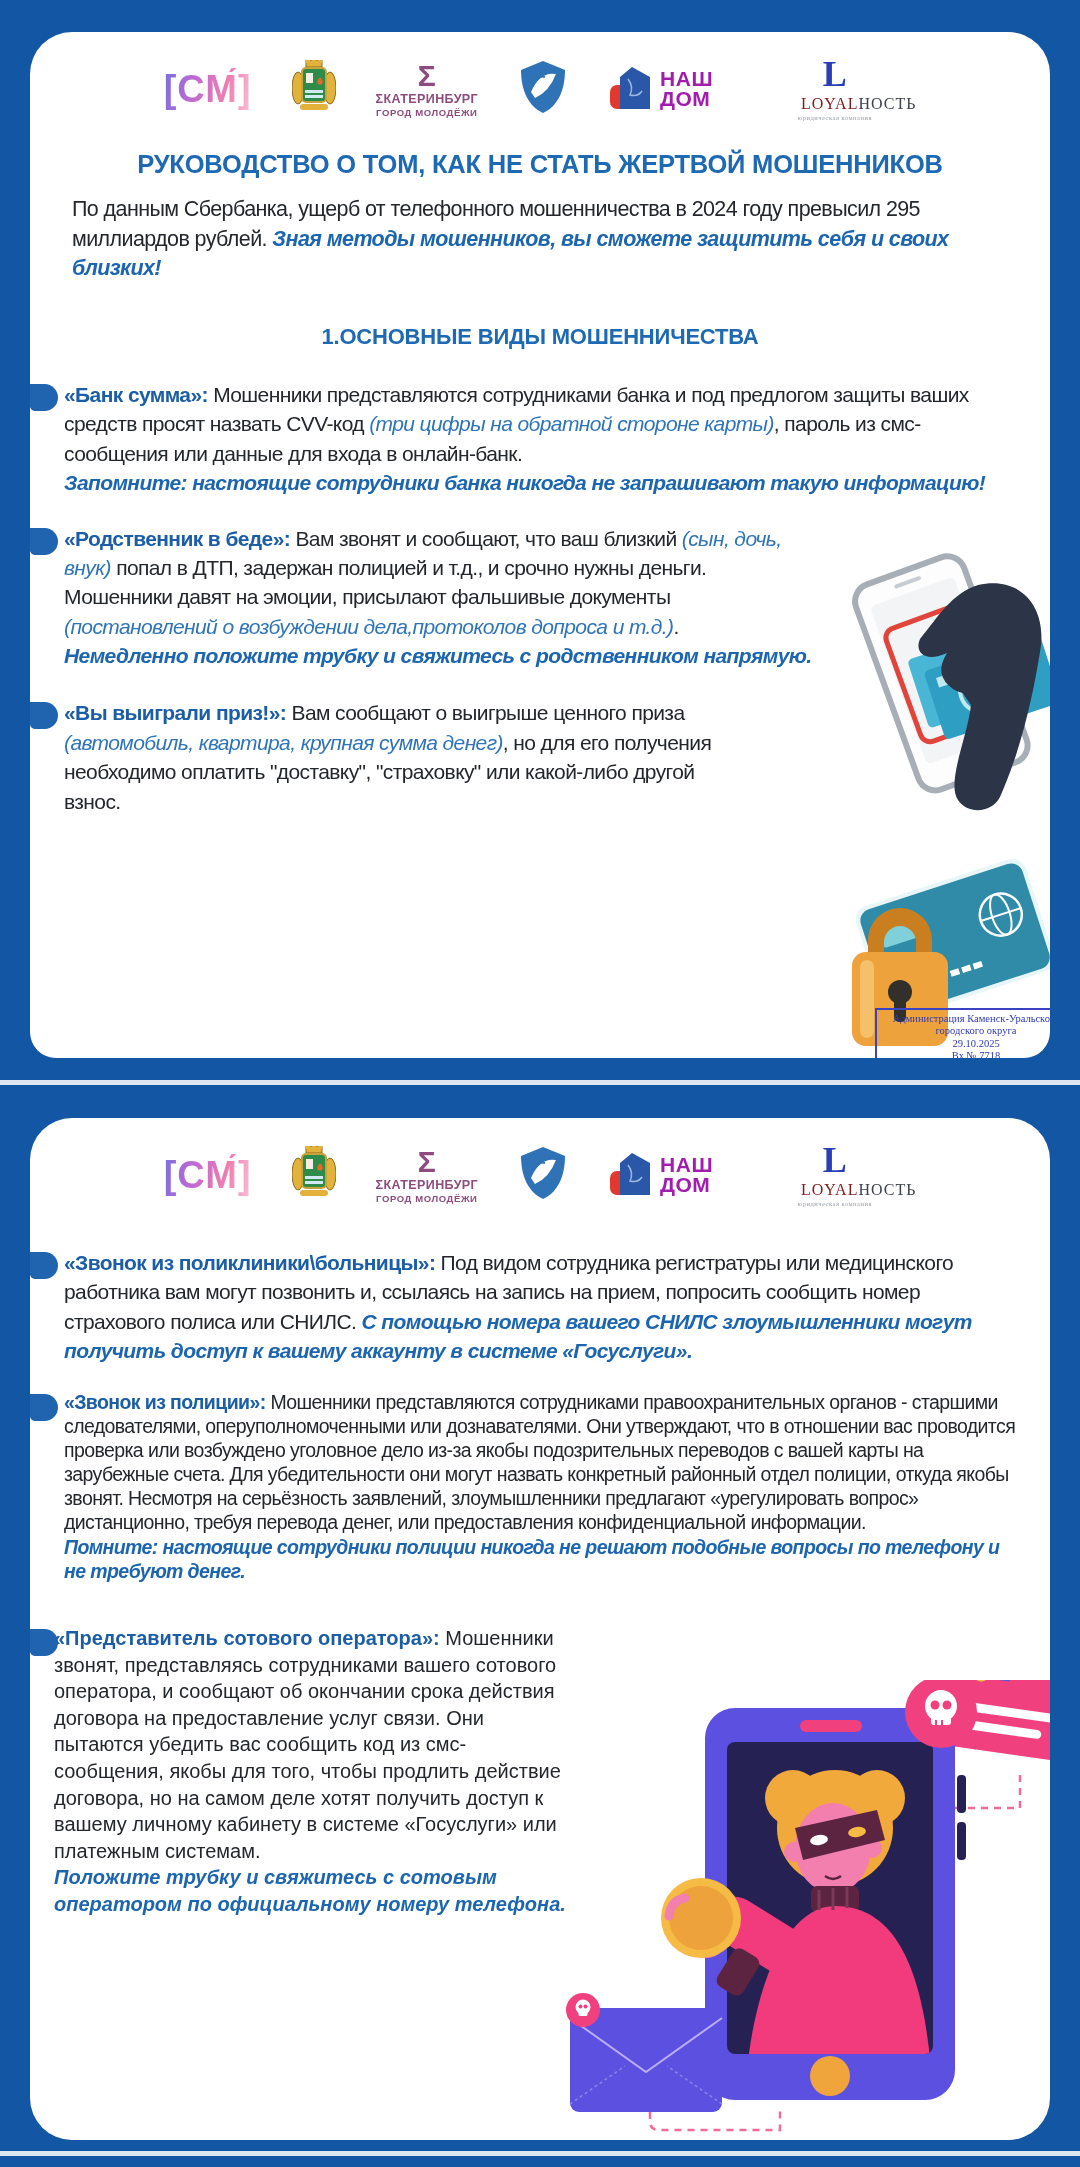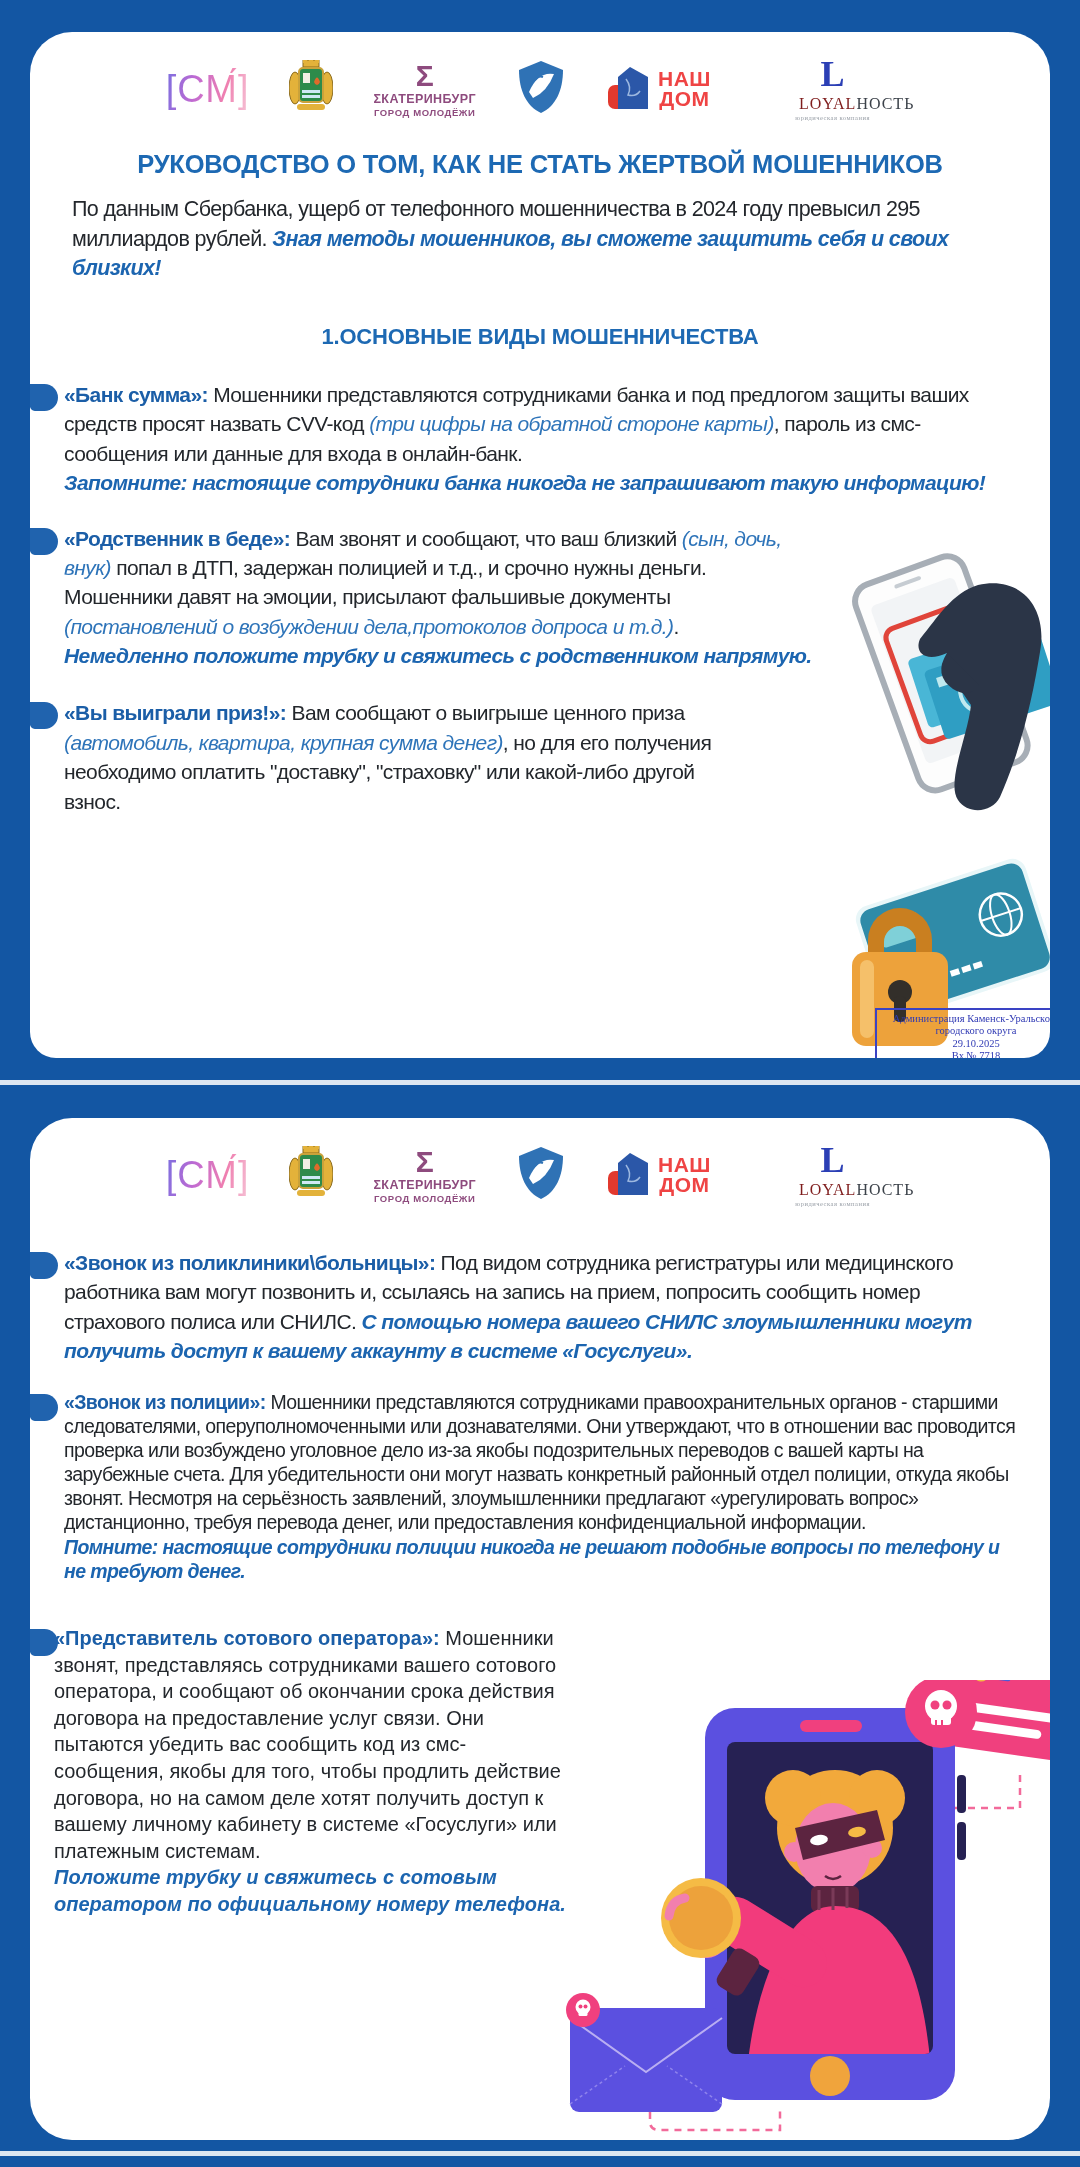--- a/index.html
+++ b/index.html
@@ -15,30 +15,30 @@
   }
   #card1{top:32px;height:1026px;border-bottom-left-radius:26px;border-bottom-right-radius:26px;}
   #card2{top:1118px;height:1022px;}
   .divider{position:absolute;left:0;width:1080px;height:5px;background:#dde6f1;}
   #divider1{top:1080px;}
   #divider2{top:2151px;}
 
   
   .logo-row{display:flex;justify-content:center;align-items:center;gap:40px;padding-top:18px;height:78px;}
   .sm-logo{
-    font-size:38px;font-weight:normal;letter-spacing:1px;
+    font-size:38px;font-weight:bold;letter-spacing:1px;
     background:linear-gradient(100deg,#7a6fe0 0%,#c06ad2 35%,#ef7fb0 70%,#f6c4d6 100%);
     -webkit-background-clip:text;background-clip:text;color:transparent;
   }
   .cy-logo{display:flex;flex-direction:column;align-items:center;color:#8e4b7e;line-height:1;}
   .cy-glyph{font-size:30px;font-weight:bold;margin-bottom:2px;}
   .cy-l1{font-size:12.5px;font-weight:bold;letter-spacing:.4px;}
   .cy-l2{font-size:9.5px;font-weight:bold;letter-spacing:.6px;margin-top:2px;}
   .nd-logo{display:flex;align-items:center;gap:8px;}
-  .nd-text{font-size:21px;font-weight:bold;color:#ef4444;line-height:.95;letter-spacing:.5px;text-align:center;}
+  .nd-text{font-size:21px;font-weight:bold;color:#a21caf;line-height:.95;letter-spacing:.5px;}
   .loyal-logo{display:flex;flex-direction:column;align-items:center;font-family:"Liberation Serif",serif;line-height:1;}
   .loyal-letter{font-size:36px;font-weight:bold;color:#2b3fb5;}
   .loyal-word{font-size:16px;margin-top:4px;letter-spacing:1px;}
   .loyal-word .lt{color:#7f1d1d;margin-left:48px;}
   .loyal-word .dk{color:#3c424a;}
   .loyal-sub{font-size:6.5px;color:#9aa0a8;margin-top:3px;letter-spacing:.5px;}
 
   
   .title{margin:22px 38px 0;text-align:center;color:#1d69b3;font-size:25.5px;font-weight:bold;letter-spacing:-0.2px;}
   .intro{margin:16px 42px 0;font-size:21.5px;color:#23272c;letter-spacing:-0.6px;line-height:1.38;}

